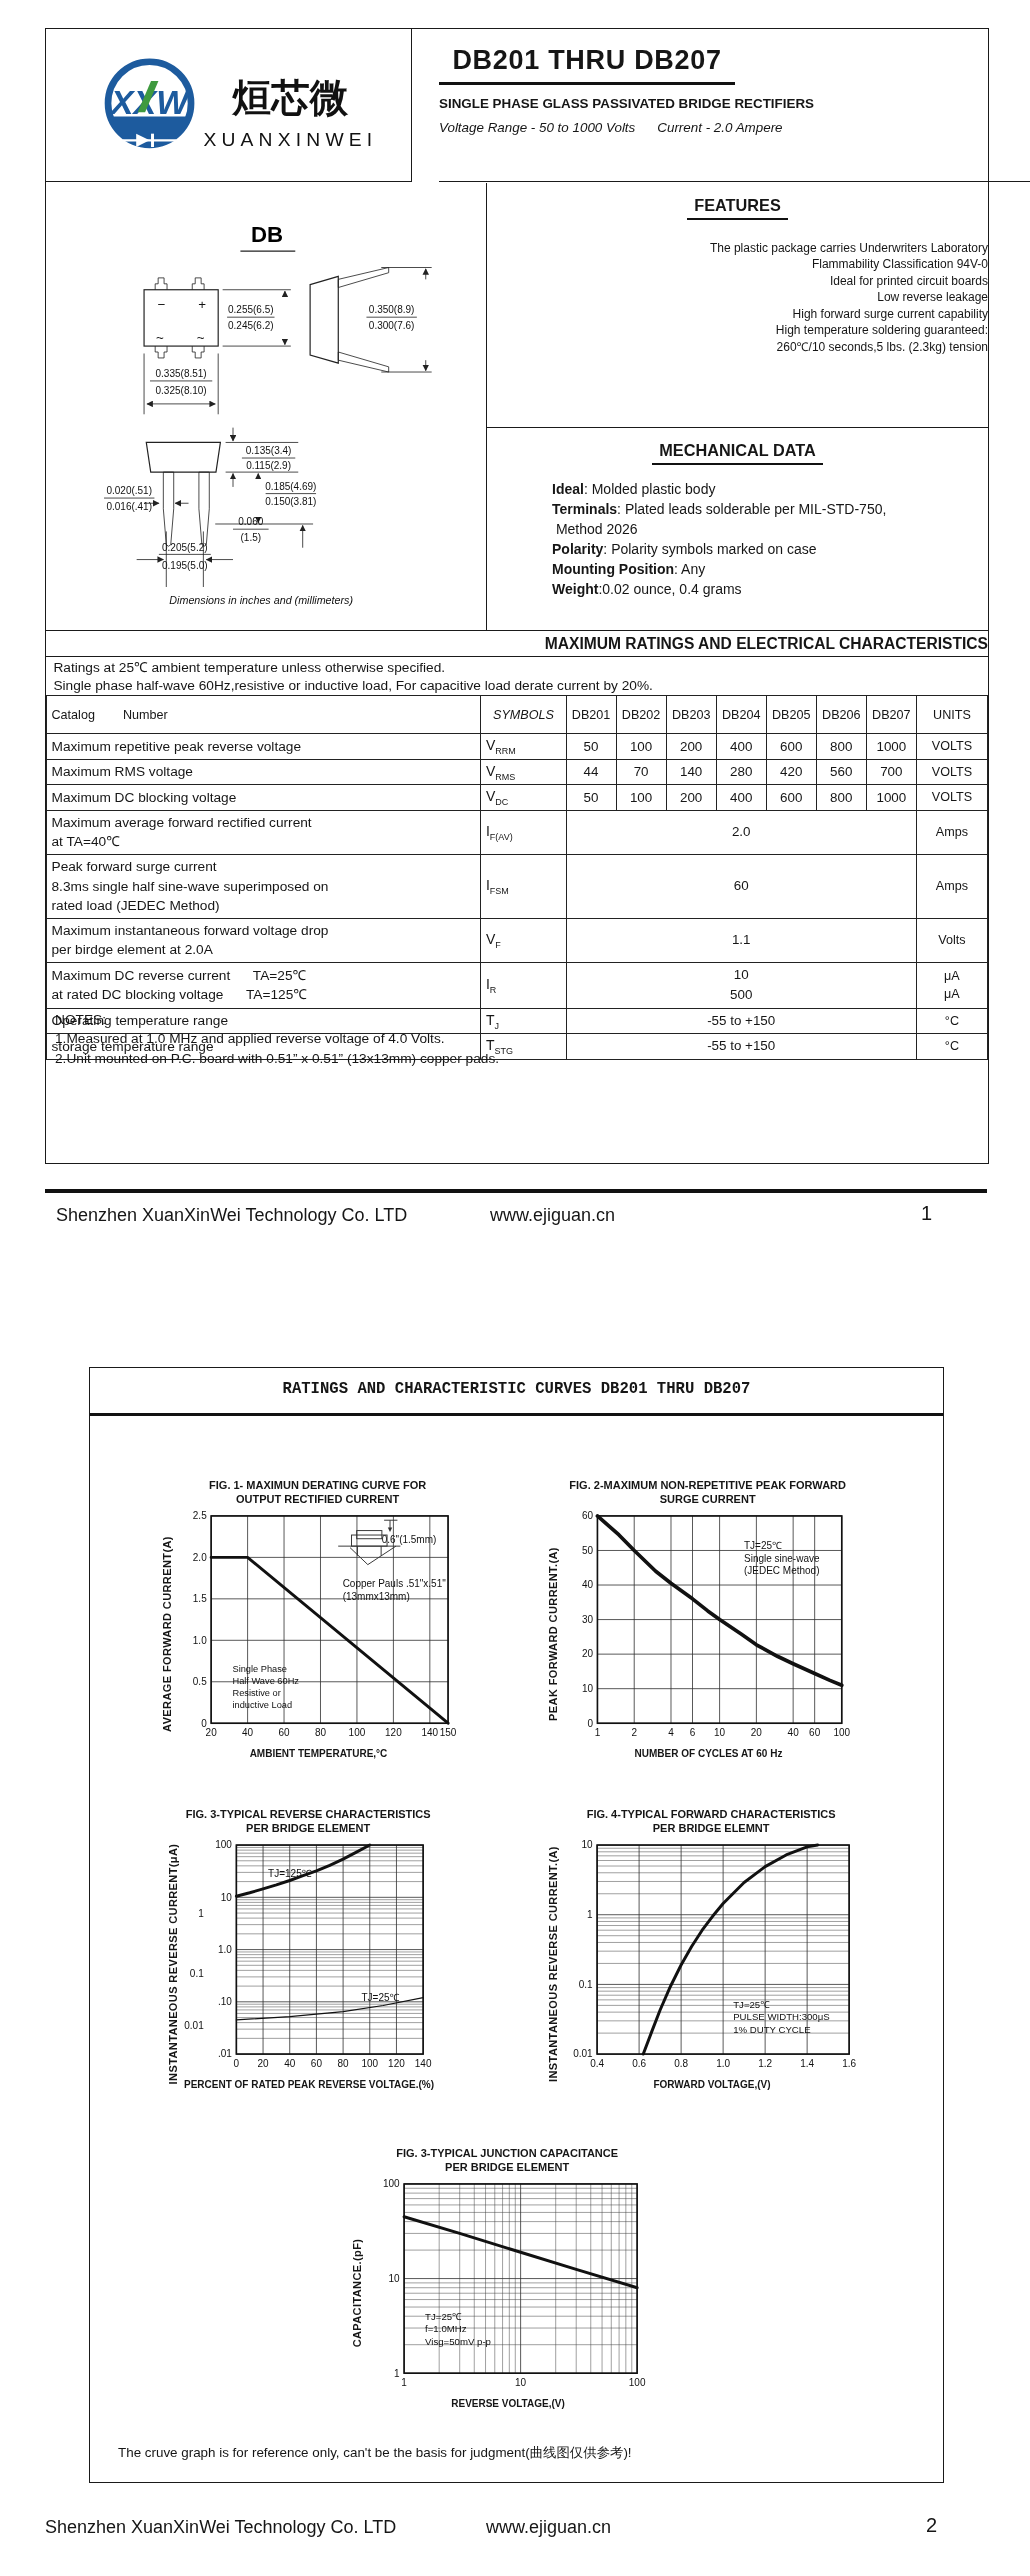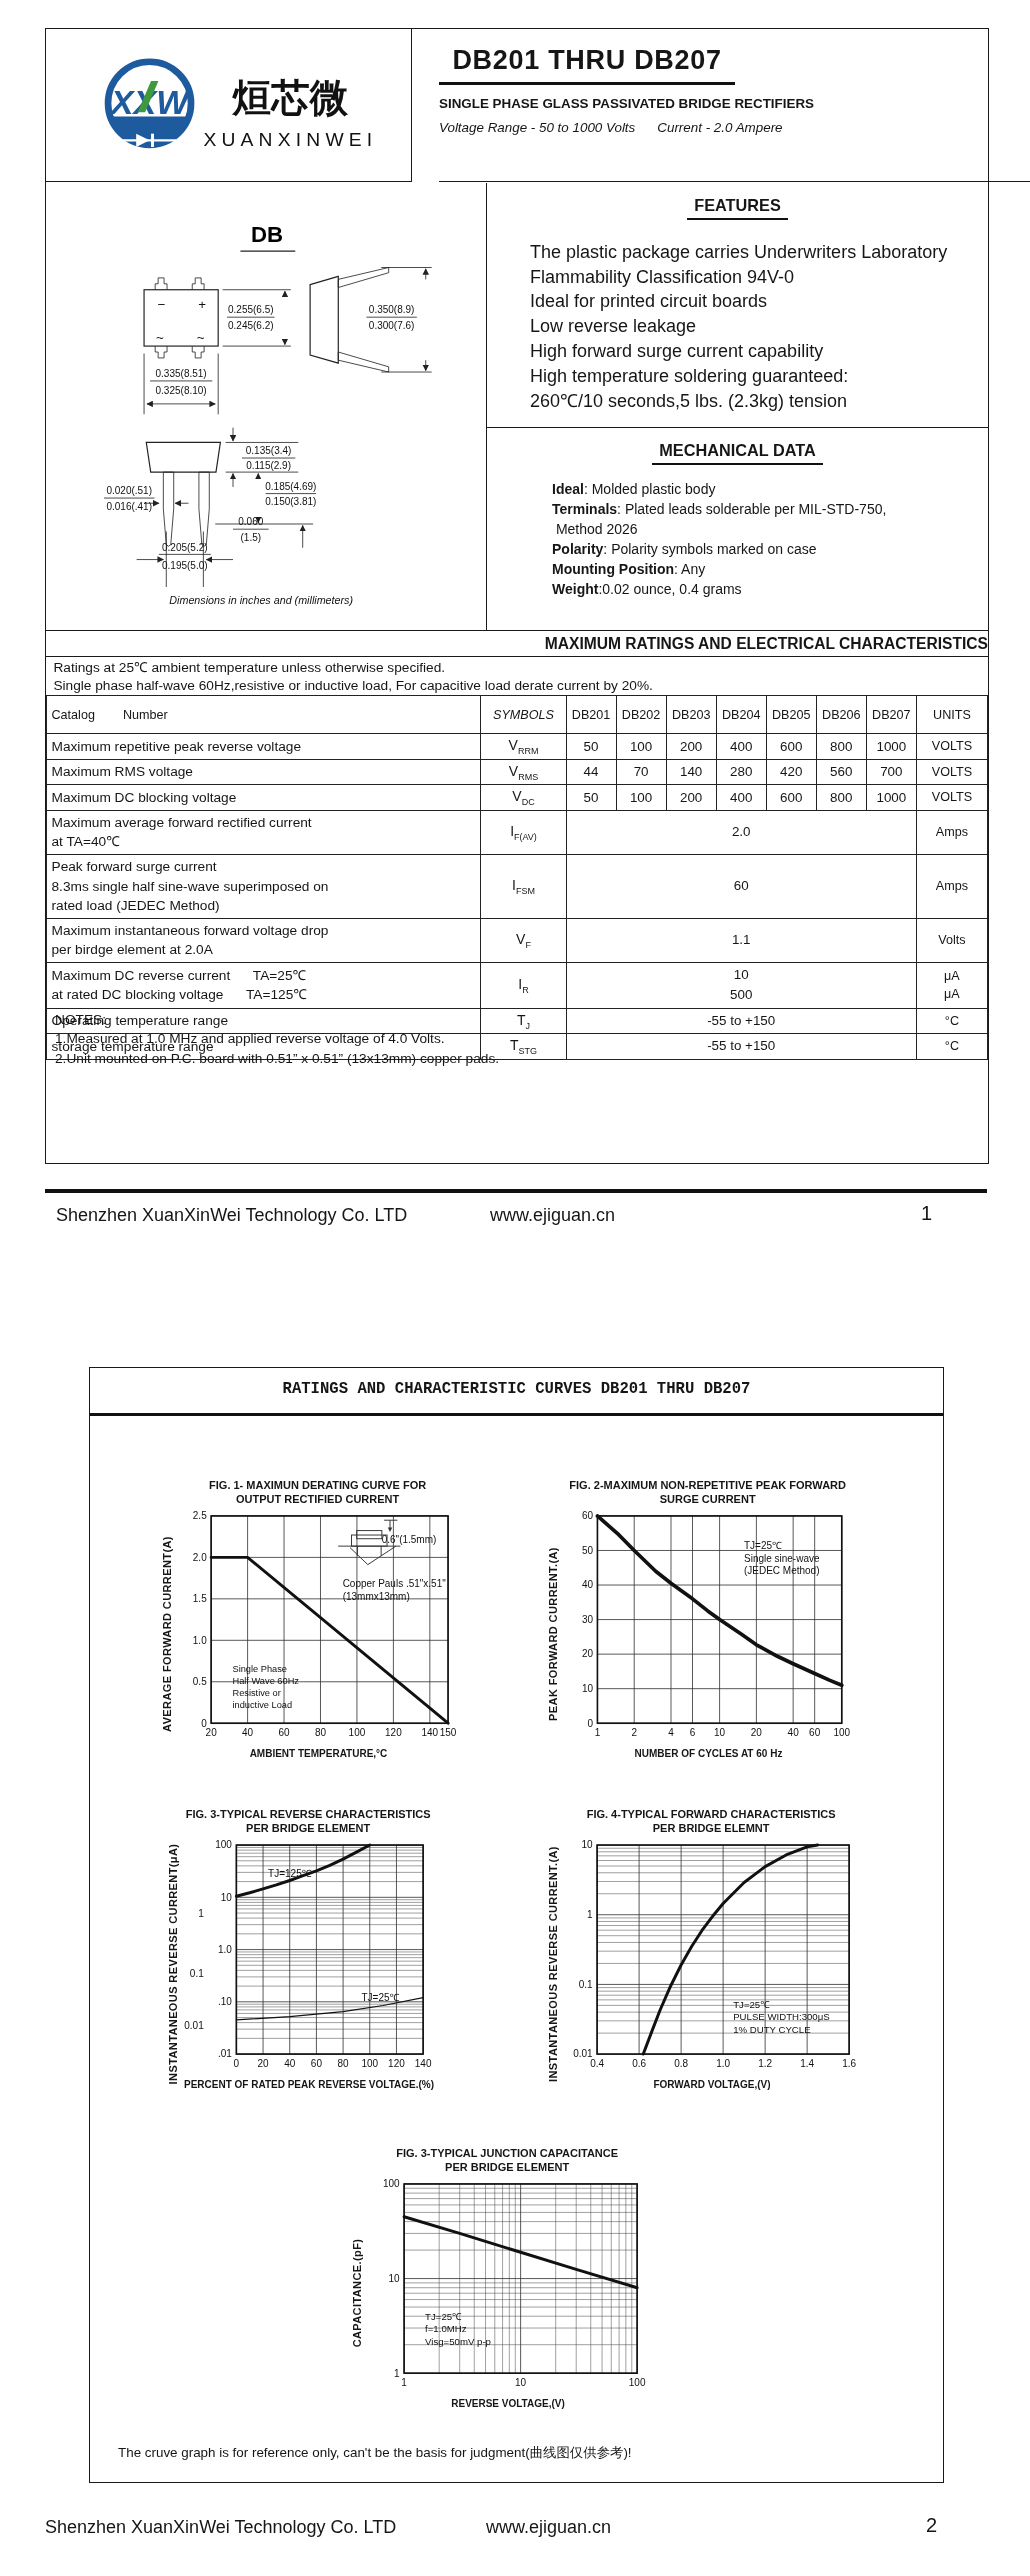--- a/index.html
+++ b/index.html
@@ -13,34 +13,34 @@
   .hdr-right{left:367px;top:0;width:692px;height:152px;border-bottom:1.5px solid #1a1a1a;margin-left:26px;}
   .doc-title{display:inline-block;margin-top:16.3px;font-size:27px;font-weight:bold;letter-spacing:0.7px;border-bottom:3px solid #111;padding:0 13.4px 6px 13.4px;}
   .doc-sub{margin-top:10.4px;font-size:13.4px;font-weight:bold;}
   .doc-volt{margin-top:9px;font-size:13.4px;font-style:italic;}
   .doc-volt .gap{margin-left:22px;}
   .panel-left{left:0;top:154px;width:440px;height:447px;border-right:1.5px solid #1a1a1a;}
   .panel-feat{left:441px;top:154px;width:501px;height:243px;}
   .panel-mech{left:441px;top:398px;width:501px;height:203px;border-top:1.5px solid #1a1a1a;}
   .sec-title{text-align:center;font-size:16.3px;font-weight:bold;margin-top:13.4px;}
   .sec-title span{display:inline-block;border-bottom:2.2px solid #111;padding:0 7.4px 3px 7.4px;}
-  .feat-body{margin:19.3px 0 0 43px;font-size:18px;line-height:1.38;}
+  .feat-body{margin:19.3px 0 0 43px;font-size:12px;line-height:1.38;text-align:right;}
   .mech-body{margin:15px 0 0 65px;font-size:14px;line-height:1.42;}
   .mech-item{white-space:pre-wrap;}
   .mech-item .b{font-weight:bold;}
   .ratings-band{left:0;top:601px;width:942px;height:25px;border-top:1.5px solid #1a1a1a;border-bottom:1.5px solid #1a1a1a;text-align:right;font-weight:bold;font-size:15.6px;line-height:25px;}
   .ratings-notes{left:0;top:628px;width:933px;height:37px;padding-left:7.4px;font-size:13.7px;line-height:1.32;padding-top:1.5px;}
   .rtable{left:0;top:666px;width:942px;border-collapse:collapse;table-layout:fixed;}
   .rtable td,.rtable th{border:1.1px solid #222;padding:2.2px 4.5px;font-weight:normal;}
   .rtable th{font-size:12.6px;}
   .th-cat{text-align:left;white-space:pre;font-size:14px;padding-left:6px;height:33px;}
   .th-sym{font-style:italic;font-size:11px;}
   .th-dev,.th-unit{font-weight:bold;font-size:12.6px;}
   .c-label{font-size:13.7px;text-align:left;white-space:pre-wrap;line-height:1.42;padding-left:6px;}
-  .c-sym{text-align:center;font-size:14px;}
+  .c-sym{font-size:14px;}
   .c-sym sub{font-size:9px;}
   .c-val{text-align:center;font-size:13.4px;white-space:pre-line;line-height:1.5;}
   .c-unit{text-align:center;font-size:12.6px;white-space:pre-line;line-height:1.5;}
   .notes-blk{left:9px;top:981px;width:816px;font-size:13.7px;line-height:1.42;}
   
   .rule1{left:45px;top:1189px;width:942px;height:3.7px;background:#111;}
   .ftr{font-size:18px;}
   .pageno{font-size:20px;}
   
   .p2{left:89px;top:1367px;width:853px;height:1114px;}

